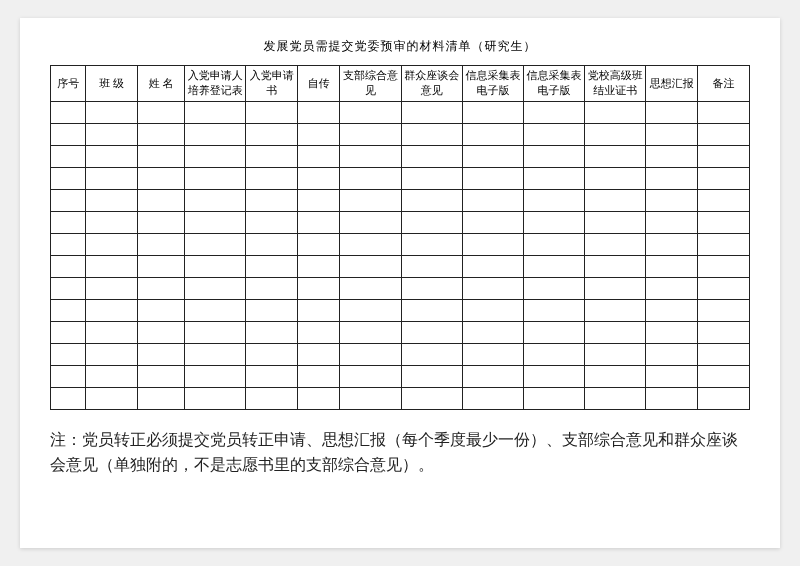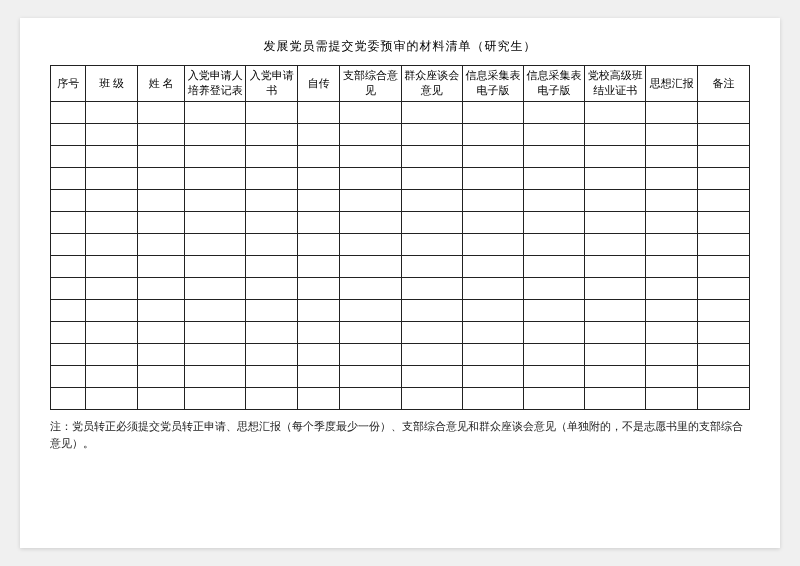--- a/index.html
+++ b/index.html
@@ -57,22 +57,22 @@
     .col-mass { width: 52px; }
     .col-info { width: 52px; }
     .col-advisor { width: 52px; }
     .col-highclass { width: 52px; font-family: Liberation Serif, serif; }
     .col-thought { width: 44px; }
     .col-remark { width: 44px; }
     .data-row td {
       height: 22px;
     }
     .footnote {
-      margin-top: 8px;
-      font-size: 11px;
+      margin-top: 17px;
+      font-size: 16px;
       color: #222;
       line-height: 1.6;
     }
   </style>
 </head>
 <body>
 
 <div class="page">
   <div class="page-title">发展党员需提交党委预审的材料清单（研究生）</div>
   <table class="main-table">

